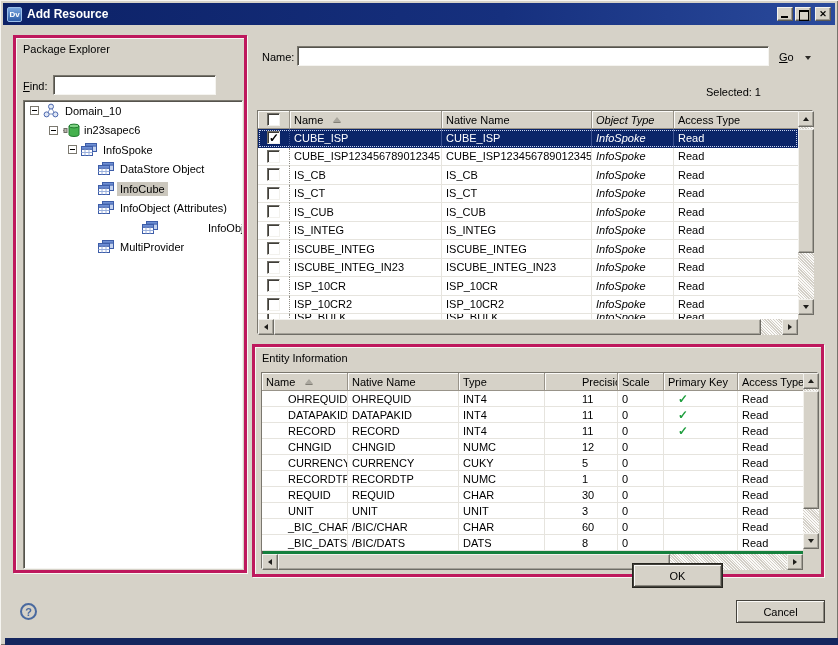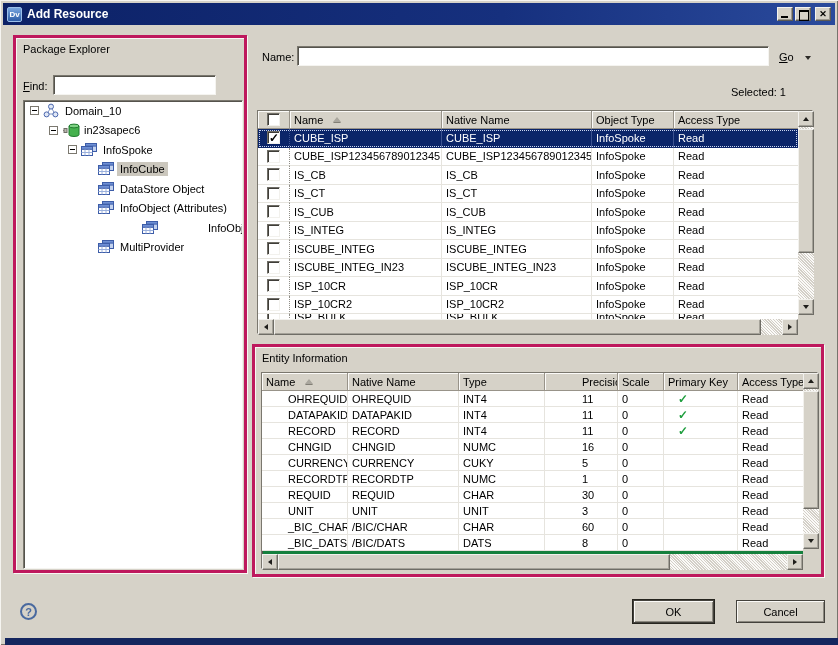--- a/index.html
+++ b/index.html
@@ -62,21 +62,21 @@
   .rowsel{background:#0b2569;color:#fff;outline:1px dotted #c9d4ee;outline-offset:-2px;}
   .rowsel .c{border-right-color:#3d5390;border-bottom-color:#0b2569;}
   .partial{height:6px;}
   .partial .c{border-bottom:none;}
   .cbx{width:13px;height:13px;background:#fff;flex:none;position:relative;
     border:1px solid;border-color:#6f6d66 #f2f1ed #f2f1ed #6f6d66;box-shadow:inset 1px 1px 0 #3f3d38;}
   .cbx.checked::after{content:'✓';position:absolute;left:1px;top:-1px;font-size:12px;font-weight:bold;color:#000;}
   .pkcheck::after{content:'✓';font-size:12px;font-weight:bold;color:#1f9e3e;}
 
   
-  .rc0{width:32px;} .rc1{width:152px;} .rc2{width:150px;} .rc3{width:82px;} .rc4{width:124px;}
+  .rc0{width:32px;} .rc1{width:152px;} .rc2{width:150px;} .rc3{width:82px;font-style:italic;} .rc4{width:124px;}
   
   .ec0{width:86px;} .ec1{width:111px;} .ec2{width:86px;} .ec3{width:73px;padding-left:37px;} .ec4{width:46px;} .ec5{width:74px;} .ec6{width:65px;}
   .ename{padding-left:26px;}
 
   
   .sb-btn{width:16px;height:16px;flex:none;background:#d6d2c8;
     border:1px solid;border-color:#f2f1ed #6f6d66 #6f6d66 #f2f1ed;box-shadow:inset -1px -1px 0 #a5a299;
     display:flex;align-items:center;justify-content:center;}
   .sb-thumb{background:#d6d2c8;border:1px solid;border-color:#f2f1ed #6f6d66 #6f6d66 #f2f1ed;box-shadow:inset -1px -1px 0 #a5a299;flex:none;}
   .sb-track{background:repeating-linear-gradient(45deg,#fbfaf8 0 1px,#d3cfc7 1px 2px);}
@@ -158,34 +158,34 @@
           <span class="exp"></span>
           <span class="ticon">
             <svg width="16" height="14" viewBox="0 0 16 14">
               <rect x="4.5" y="0.5" width="11" height="8" fill="#c3d2ef" stroke="#3d5da8"></rect>
               <rect x="4.5" y="0.5" width="11" height="2.6" fill="#6e8fd4" stroke="#3d5da8"></rect>
               <rect x="0.5" y="3.5" width="11" height="9" fill="#fff" stroke="#3d5da8"></rect>
               <rect x="0.5" y="3.5" width="11" height="2.8" fill="#6e8fd4" stroke="#3d5da8"></rect>
               <path d="M4 6.5 V12.5 M8 6.5 V12.5 M0.5 9.5 H11.5" stroke="#9ab0dd" fill="none"></path>
             </svg>
           </span>
-          <span class="tlabel tsel">InfoCube</span>
+          <span class="tlabel">DataStore Object</span>
         </div>
         <div class="tnode" style="padding-left: 61px;">
           <span class="exp"></span>
           <span class="ticon">
             <svg width="16" height="14" viewBox="0 0 16 14">
               <rect x="4.5" y="0.5" width="11" height="8" fill="#c3d2ef" stroke="#3d5da8"></rect>
               <rect x="4.5" y="0.5" width="11" height="2.6" fill="#6e8fd4" stroke="#3d5da8"></rect>
               <rect x="0.5" y="3.5" width="11" height="9" fill="#fff" stroke="#3d5da8"></rect>
               <rect x="0.5" y="3.5" width="11" height="2.8" fill="#6e8fd4" stroke="#3d5da8"></rect>
               <path d="M4 6.5 V12.5 M8 6.5 V12.5 M0.5 9.5 H11.5" stroke="#9ab0dd" fill="none"></path>
             </svg>
           </span>
-          <span class="tlabel">DataStore Object</span>
+          <span class="tlabel tsel">InfoCube</span>
         </div>
         <div class="tnode" style="padding-left: 61px;">
           <span class="exp"></span>
           <span class="ticon">
             <svg width="16" height="14" viewBox="0 0 16 14">
               <rect x="4.5" y="0.5" width="11" height="8" fill="#c3d2ef" stroke="#3d5da8"></rect>
               <rect x="4.5" y="0.5" width="11" height="2.6" fill="#6e8fd4" stroke="#3d5da8"></rect>
               <rect x="0.5" y="3.5" width="11" height="9" fill="#fff" stroke="#3d5da8"></rect>
               <rect x="0.5" y="3.5" width="11" height="2.8" fill="#6e8fd4" stroke="#3d5da8"></rect>
               <path d="M4 6.5 V12.5 M8 6.5 V12.5 M0.5 9.5 H11.5" stroke="#9ab0dd" fill="none"></path>
@@ -221,21 +221,21 @@
         </div>
       </div>
   </div>
 
   <div class="lbl" style="left:262px;top:51px;">Name:</div>
   <input class="inputbox" style="left: 297px; top: 46px; width: 472px; height: 20px;" value="">
   <div class="lbl" style="left:779px;top:51px;"><span><u>G</u>o</span></div>
   <span class="dropdown-arrow" style="position:absolute;left:800px;top:56px;"></span>
 
   <div class="lbl" style="left:262px;top:86px;margin-top:48px;"><span><u>S</u>how</span><span class="dropdown-arrow"></span></div>
-  <div class="lbl" style="left:666px;top:86px;width:120px;text-align:right;">Selected: 1</div>
+  <div class="lbl" style="left:641px;top:86px;width:120px;text-align:right;">Selected: 1</div>
 
   <div class="tablewrap" style="left:257px;top:110px;width:556px;height:224px;">
     <div class="thead">
       <div class="hc rc0" style="justify-content:center;">
           <span class="cbx"></span>
         </div>
       <div class="hc rc1">
           <span>Name</span>
           <span class="sortasc"></span>
         </div>
@@ -434,21 +434,21 @@
             <div class="c ec4">0</div>
             <div class="c ec5" style="padding-left: 14px;">
               <span class="pkcheck"></span>
             </div>
             <div class="c ec6" style="border-right: none;">Read</div>
           </div>
           <div class="erow">
             <div class="c ec0 ename">CHNGID</div>
             <div class="c ec1">CHNGID</div>
             <div class="c ec2">NUMC</div>
-            <div class="c ec3">16</div>
+            <div class="c ec3">12</div>
             <div class="c ec4">0</div>
             <div class="c ec5" style="padding-left: 14px;"></div>
             <div class="c ec6" style="border-right: none;">Read</div>
           </div>
           <div class="erow">
             <div class="c ec0 ename">CURRENCY</div>
             <div class="c ec1">CURRENCY</div>
             <div class="c ec2">CUKY</div>
             <div class="c ec3">5</div>
             <div class="c ec4">0</div>
@@ -522,17 +522,17 @@
         <div style="flex:1;"></div>
         <div class="sb-btn">
             <span class="a-rt"></span>
           </div>
       </div>
       <div style="position:absolute;left:541px;top:176px;width:16px;height:21px;background:#d6d2c8;"></div>
     </div>
   </div>
 
   <div class="helpicon"></div>
-  <button class="btn btn-default" style="left:633px;top:600px;width:81px;">OK</button>
+  <button class="btn btn-default" style="left:633px;top:564px;width:89px;">OK</button>
   <button class="btn" style="left:736px;top:600px;width:89px;">Cancel</button>
 
   <div class="bottomstrip"></div>
 </div>
 
 </body></html>

